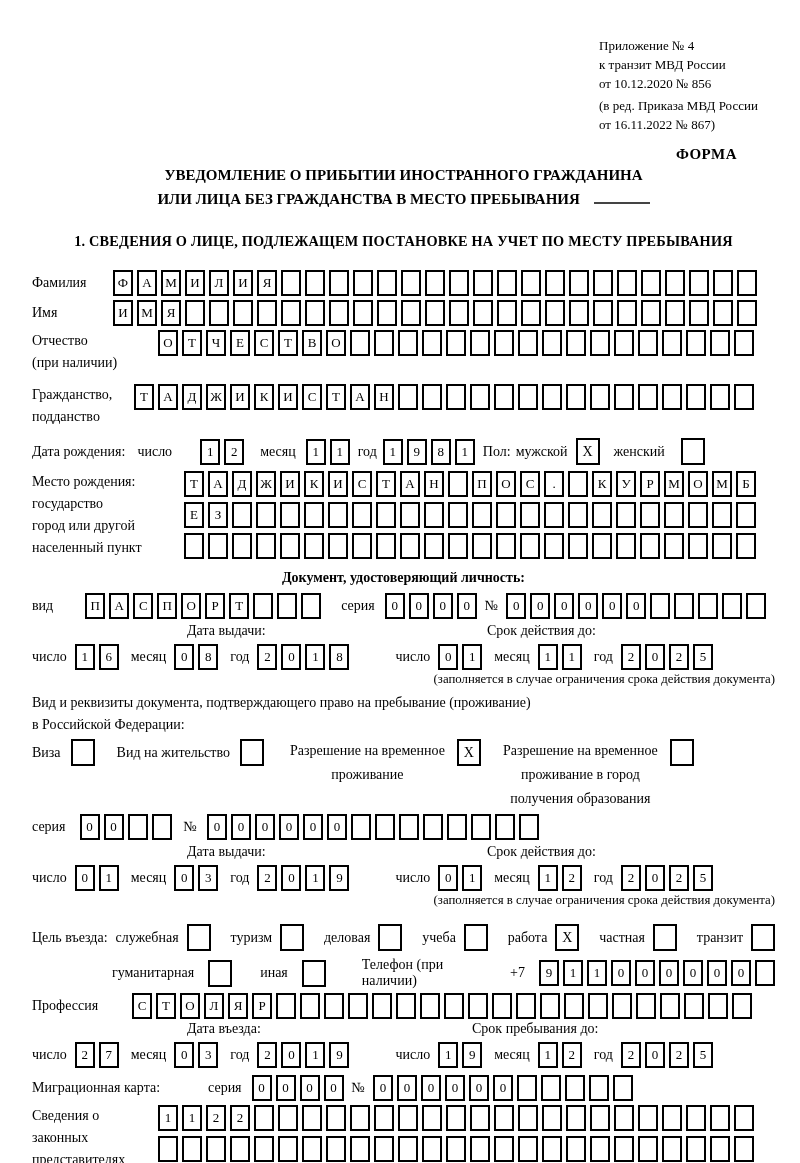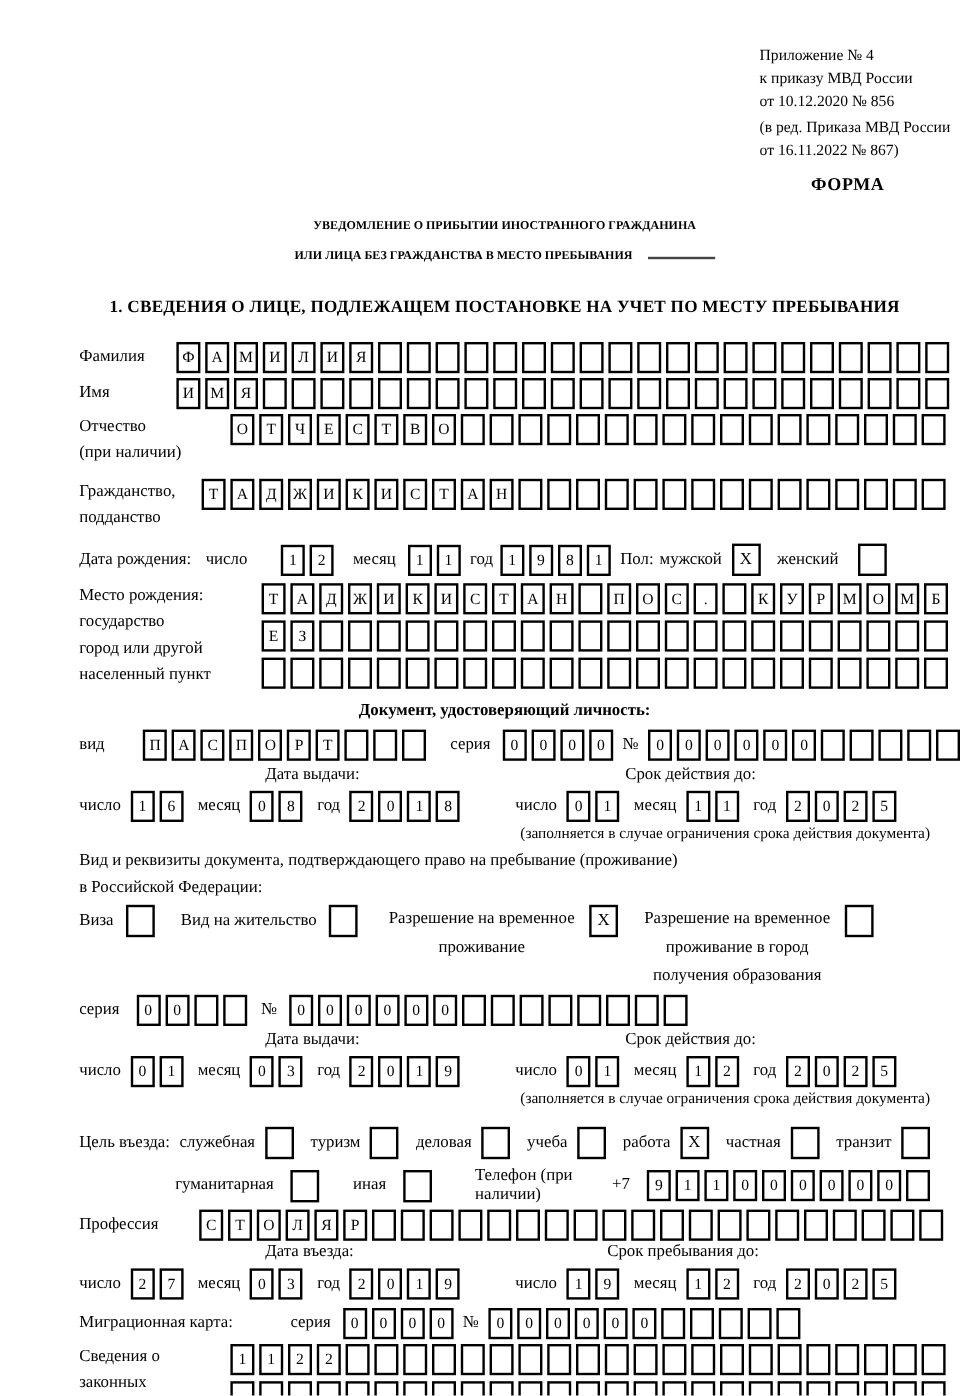--- a/index.html
+++ b/index.html
@@ -1,27 +1,27 @@
 <!DOCTYPE html>
 <html lang="ru"><head>
 <meta charset="utf-8">
 <style>
   html,body{margin:0;padding:0;background:#fff;}
   body{width:800px;height:1163px;overflow:hidden;
        font-family:"Liberation Serif","DejaVu Serif",serif;color:#000;font-size:14px;}
   .sheet{position:relative;width:800px;height:831px;box-sizing:border-box;
-         padding:36px 25px 0 66px;}
+         padding:36px 25px 0 32px;}
 
   
   .appendix{margin-left:567px;font-size:13px;line-height:19px;white-space:nowrap;}
   .appendix .gap{margin-top:3px;}
   .forma{font-weight:bold;font-size:15px;text-align:right;padding-right:38px;margin-top:12px;letter-spacing:.5px;}
 
   
-  .title{text-align:center;font-weight:bold;font-size:10px;line-height:24px;margin-top:14px;}
+  .title{text-align:center;font-weight:bold;font-size:15px;line-height:24px;}
   .blank-line{display:inline-block;width:56px;height:13px;border-bottom:2.5px solid #444;margin-left:10px;}
 
   .sec-heading{font-weight:bold;font-size:14.3px;text-align:center;margin-top:22px;letter-spacing:.2px;}
 
   .form-body{margin-top:20px;}
 
   
   .cells{display:flex;gap:4px;flex:none;}
   .cell{box-sizing:border-box;flex:none;width:20px;height:26px;border:2px solid #000;
         display:flex;align-items:center;justify-content:center;font-size:13px;background:#fff;}
@@ -57,21 +57,21 @@
   .reps{display:flex;align-items:flex-start;margin-top:4px;}
   .reps-cells .cells{margin-bottom:5px;}
 </style>
 </head>
 <body>
 
 <div class="sheet">
 
   <div class="appendix">
     <div>Приложение № 4</div>
-    <div>к приказу МВД России</div>
+    <div>к транзит МВД России</div>
     <div>от 10.12.2020 № 856</div>
     <div class="gap">(в ред. Приказа МВД России</div>
     <div>от 16.11.2022 № 867)</div>
   </div>
 
   <div class="forma">ФОРМА</div>
 
   <div class="title">
     <div>УВЕДОМЛЕНИЕ О ПРИБЫТИИ ИНОСТРАННОГО ГРАЖДАНИНА</div>
     <div>

